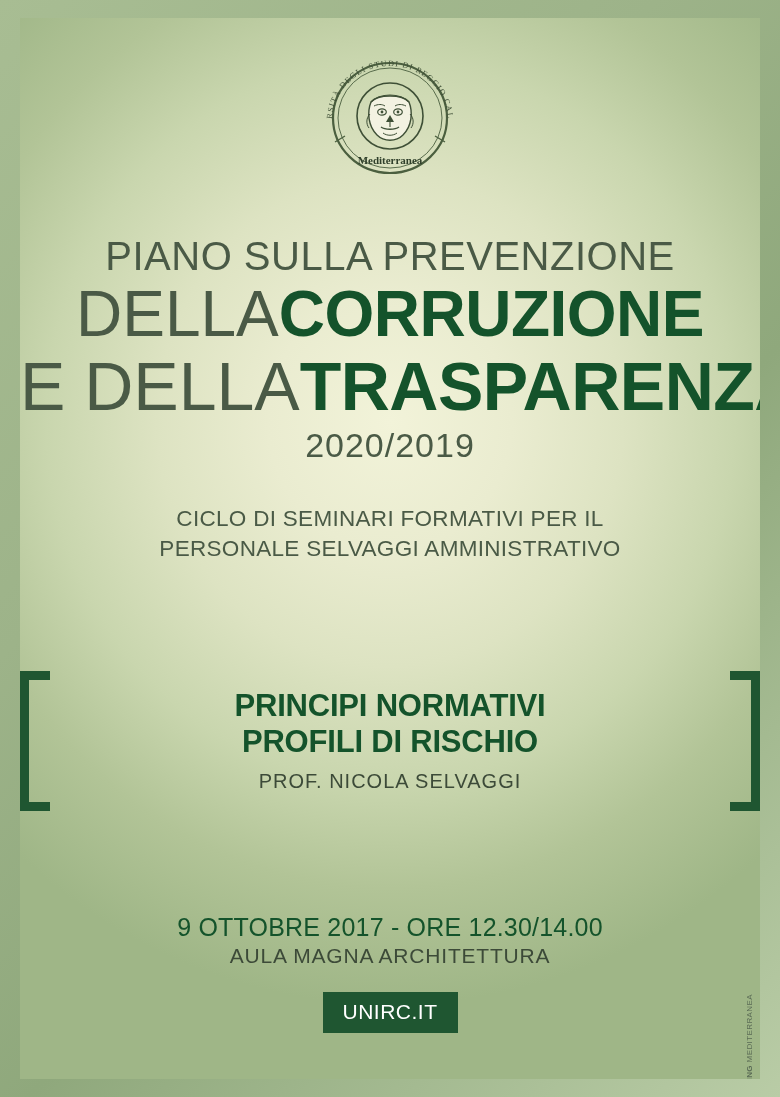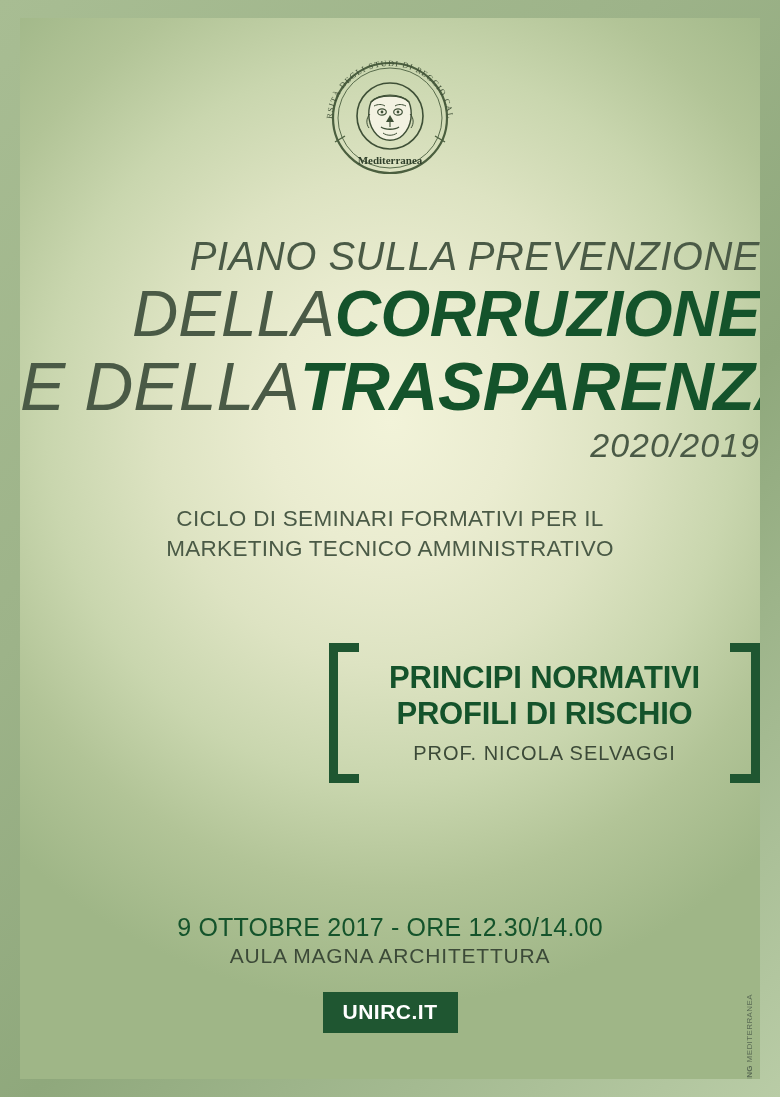--- a/index.html
+++ b/index.html
@@ -52,24 +52,23 @@
     font-size: 12.5px;
     letter-spacing: 1.6px;
     font-weight: bold;
     color: #1f3d26;
     text-align: center;
   }
 
   
   .title-block {
     margin-top: 60px;
-    text-align: right;
+    text-align: center;
     line-height: 1.0;
     color: #2e3b2c;
-    font-style: italic;
   }
   .t-line1 {
     font-size: 40px;
     letter-spacing: 0.5px;
     color: #4a5a46;
     font-weight: normal;
   }
   .t-line2, .t-line3 {
     font-size: 50px;
     color: #4a5a46;
@@ -95,25 +94,25 @@
     margin-top: 42px;
     text-align: center;
     color: #4a5a46;
     font-size: 22.5px;
     line-height: 1.35;
     letter-spacing: 0.3px;
   }
 
   
   .bracket-block {
-    margin-top: 78px;
+    margin-top: 106px;
     position: relative;
     display: flex;
     align-items: center;
-    justify-content: flex-end;
+    justify-content: space-between;
     gap: 28px;
   }
   .bracket {
     width: 32px;
     height: 140px;
     flex: none;
     position: relative;
   }
   .bracket::before,
   .bracket::after,
@@ -163,21 +162,21 @@
     margin-top: 2px;
     font-size: 21px;
     color: #3c4a38;
     letter-spacing: 0.8px;
   }
   .site-badge {
     display: inline-block;
     margin-top: 24px;
     background: #1f5631;
     color: #ffffff;
-    font-weight: bold;
+    font-weight: normal;
     font-size: 21px;
     letter-spacing: 0.5px;
     padding: 8px 20px 9px 20px;
   }
 
   
   .credit {
     position: absolute;
     right: 6px;
     bottom: 85px;
@@ -244,21 +243,21 @@
 
     <div class="title-block">
       <div class="t-line1">PIANO SULLA PREVENZIONE</div>
       <div class="t-line2"><span class="light">DELLA</span><span class="bold">CORRUZIONE</span></div>
       <div class="t-line3"><span class="light">E DELLA</span><span class="bold">TRASPARENZA</span></div>
       <div class="t-years">2020/2019</div>
     </div>
 
     <div class="subtitle">
       <div>CICLO DI SEMINARI FORMATIVI PER IL</div>
-      <div>MARKETING TECNICO AMMINISTRATIVO</div>
+      <div>PERSONALE SELVAGGI AMMINISTRATIVO</div>
     </div>
 
     <div class="bracket-block">
       <div class="bracket left">
           <span></span>
         </div>
       <div class="bracket-content">
         <div class="topic">PRINCIPI NORMATIVI</div>
         <div class="topic">PROFILI DI RISCHIO</div>
         <div class="speaker">PROF. NICOLA SELVAGGI</div>

